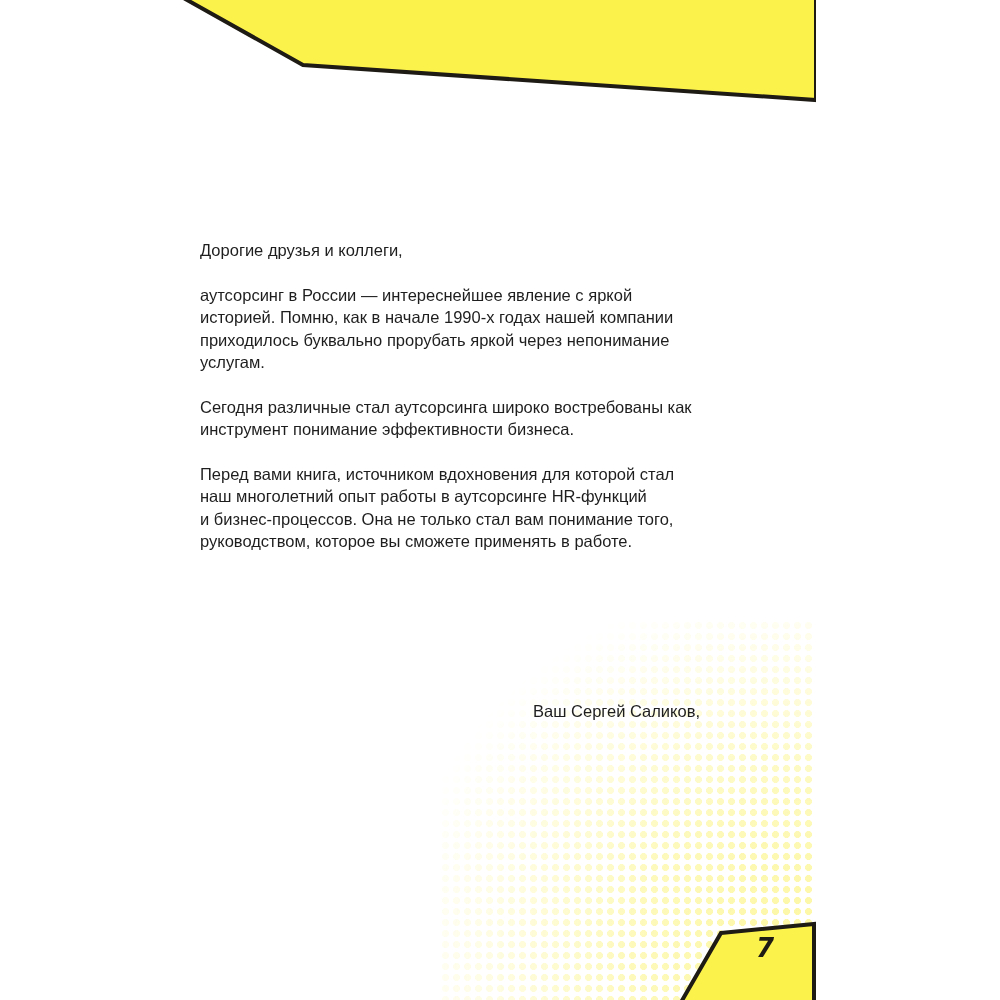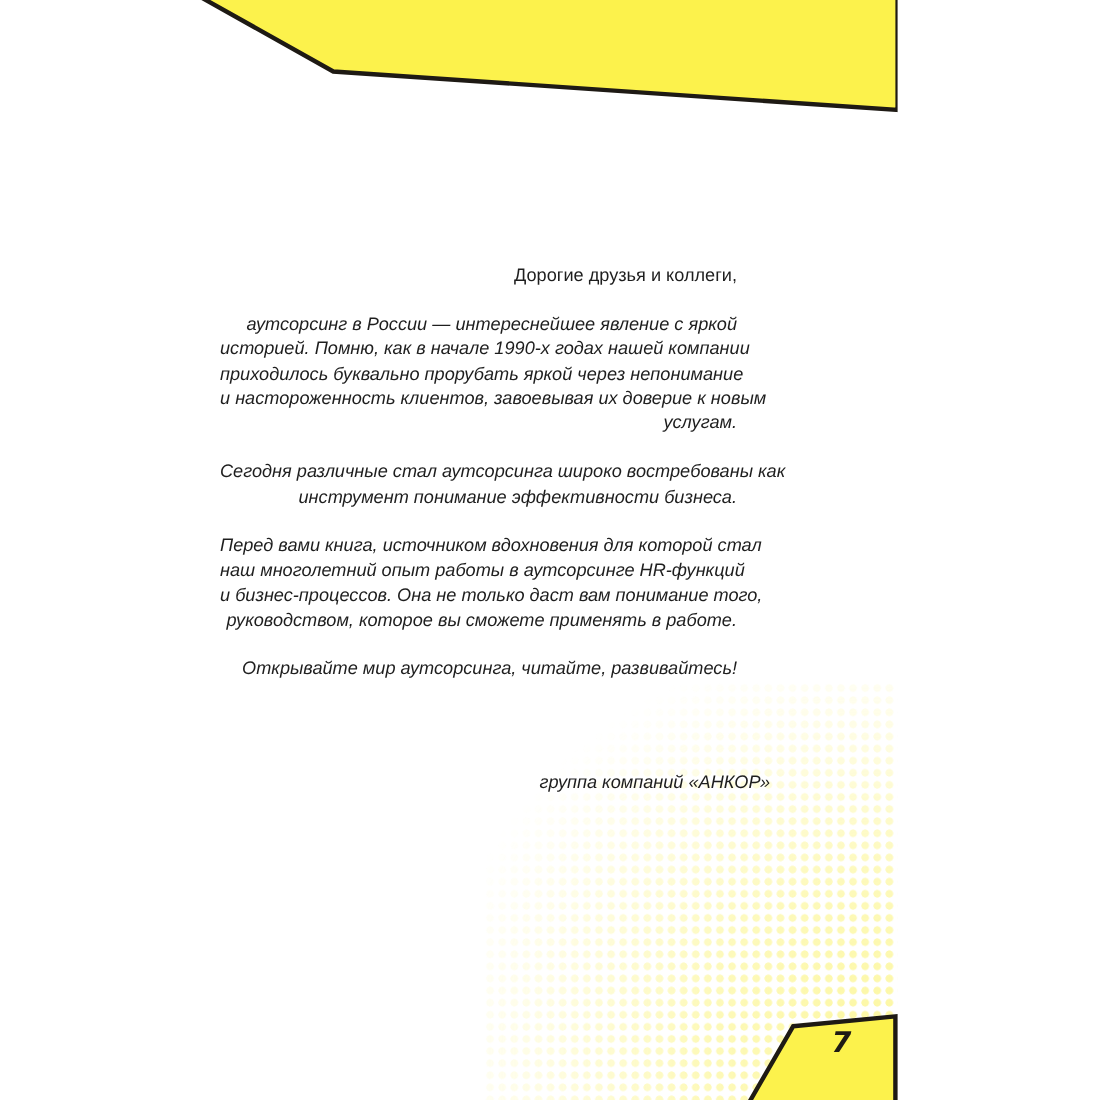--- a/index.html
+++ b/index.html
@@ -6,22 +6,22 @@
   body { width: 1000px; height: 1000px; position: relative; overflow: hidden; font-family: "Liberation Sans", "DejaVu Sans", sans-serif; color: #1e1e1e; }
   .page { position: absolute; left: 0; top: 0; width: 1000px; height: 1000px; background: #ffffff; }
   .halftone { position: absolute; left: 440px; top: 620px; width: 376px; height: 380px;
     background-image: radial-gradient(circle, rgba(250,240,80,0.55) 0 3.2px, transparent 3.8px);
     background-size: 11px 11px;
     -webkit-mask-image: radial-gradient(ellipse at 100% 90%, rgba(0,0,0,1) 0%, rgba(0,0,0,0.7) 35%, rgba(0,0,0,0) 80%);
     mask-image: radial-gradient(ellipse at 100% 90%, rgba(0,0,0,1) 0%, rgba(0,0,0,0.7) 35%, rgba(0,0,0,0) 80%);
   }
   .shape { position: absolute; left: 0; top: 0; }
   .body-text { position: absolute; left: 200px; top: 239px; width: 470px; font-size: 16.5px; line-height: 22.4px; }
-  .body-text p { margin: 0 0 22.4px 0; text-align: right; }
-  .line { display: block; white-space: nowrap; font-style: italic; }
+  .body-text p { margin: 0 0 22.4px 0; }
+  .line { display: block; white-space: nowrap; }
   .signature { position: absolute; right: 300px; top: 700px; text-align: right; font-size: 16.5px; line-height: 22.4px; }
   .page-number { position: absolute; left: 745px; top: 933px; width: 40px; text-align: center; font-family: "DejaVu Sans", sans-serif; font-weight: bold; font-style: italic; font-size: 26px; color: #1e1a14; }
 </style>
 </head>
 <body>
 
 <div class="page">
 
   <div class="halftone"></div>
 
@@ -34,40 +34,36 @@
     <polygon points="721,933 814,924 814,1004 680,1004" fill="#FCF24C" stroke="#1e1a14" stroke-width="4" stroke-linejoin="miter"></polygon>
   </svg>
 
   <div class="body-text">
     <p>Дорогие друзья и коллеги,</p>
 
     <p>
       <span class="line">аутсорсинг в России — интереснейшее явление с яркой</span>
       <span class="line">историей. Помню, как в начале 1990-х годах нашей компании</span>
       <span class="line">приходилось буквально прорубать яркой через непонимание</span>
-      <span class="line">и настороженность клиентов, завоевывая их доверие к новым</span>
       <span class="line">услугам.</span>
     </p>
 
     <p>
       <span class="line">Сегодня различные стал аутсорсинга широко востребованы как</span>
       <span class="line">инструмент понимание эффективности бизнеса.</span>
     </p>
 
     <p>
       <span class="line">Перед вами книга, источником вдохновения для которой стал</span>
       <span class="line">наш многолетний опыт работы в аутсорсинге HR-функций</span>
-      <span class="line">и бизнес-процессов. Она не только даст вам понимание того,</span>
+      <span class="line">и бизнес-процессов. Она не только стал вам понимание того,</span>
       <span class="line">руководством, которое вы сможете применять в работе.</span>
     </p>
 
-    <p>
-      <span class="line">Открывайте мир аутсорсинга, читайте, развивайтесь!</span>
-    </p>
   </div>
 
   <div class="signature">
-    <span class="line">группа компаний «АНКОР»</span>
+    <span class="line">Ваш Сергей Саликов,</span>
   </div>
 
   <div class="page-number">7</div>
 
 </div>
 
 </body></html>

